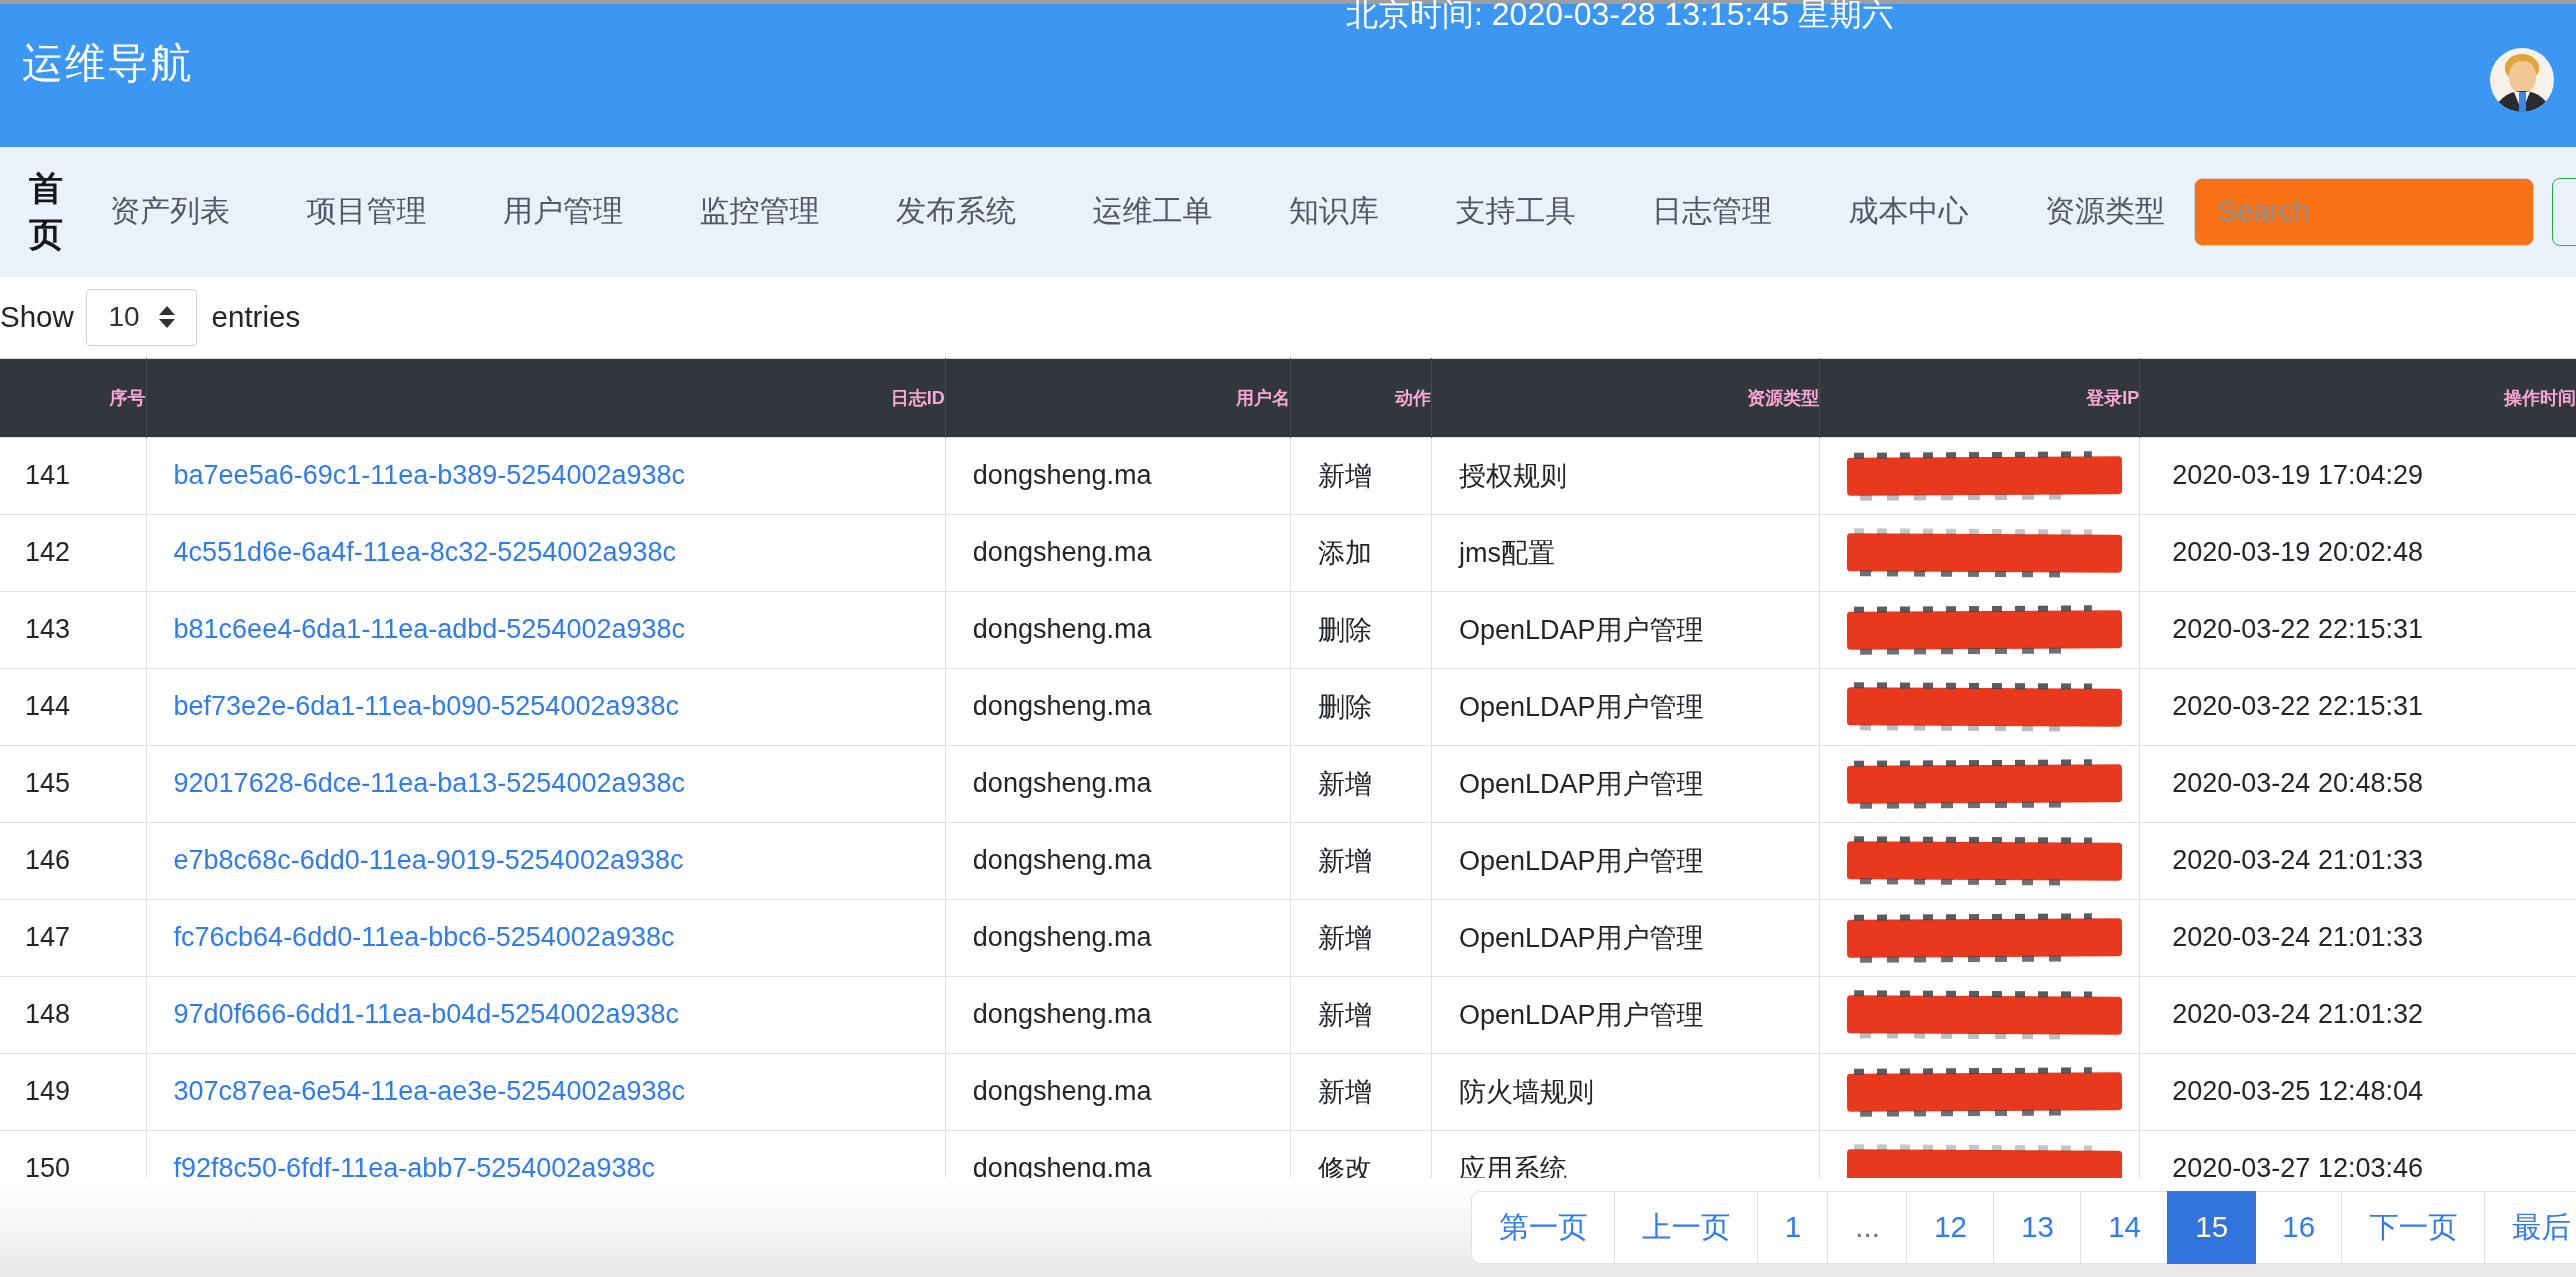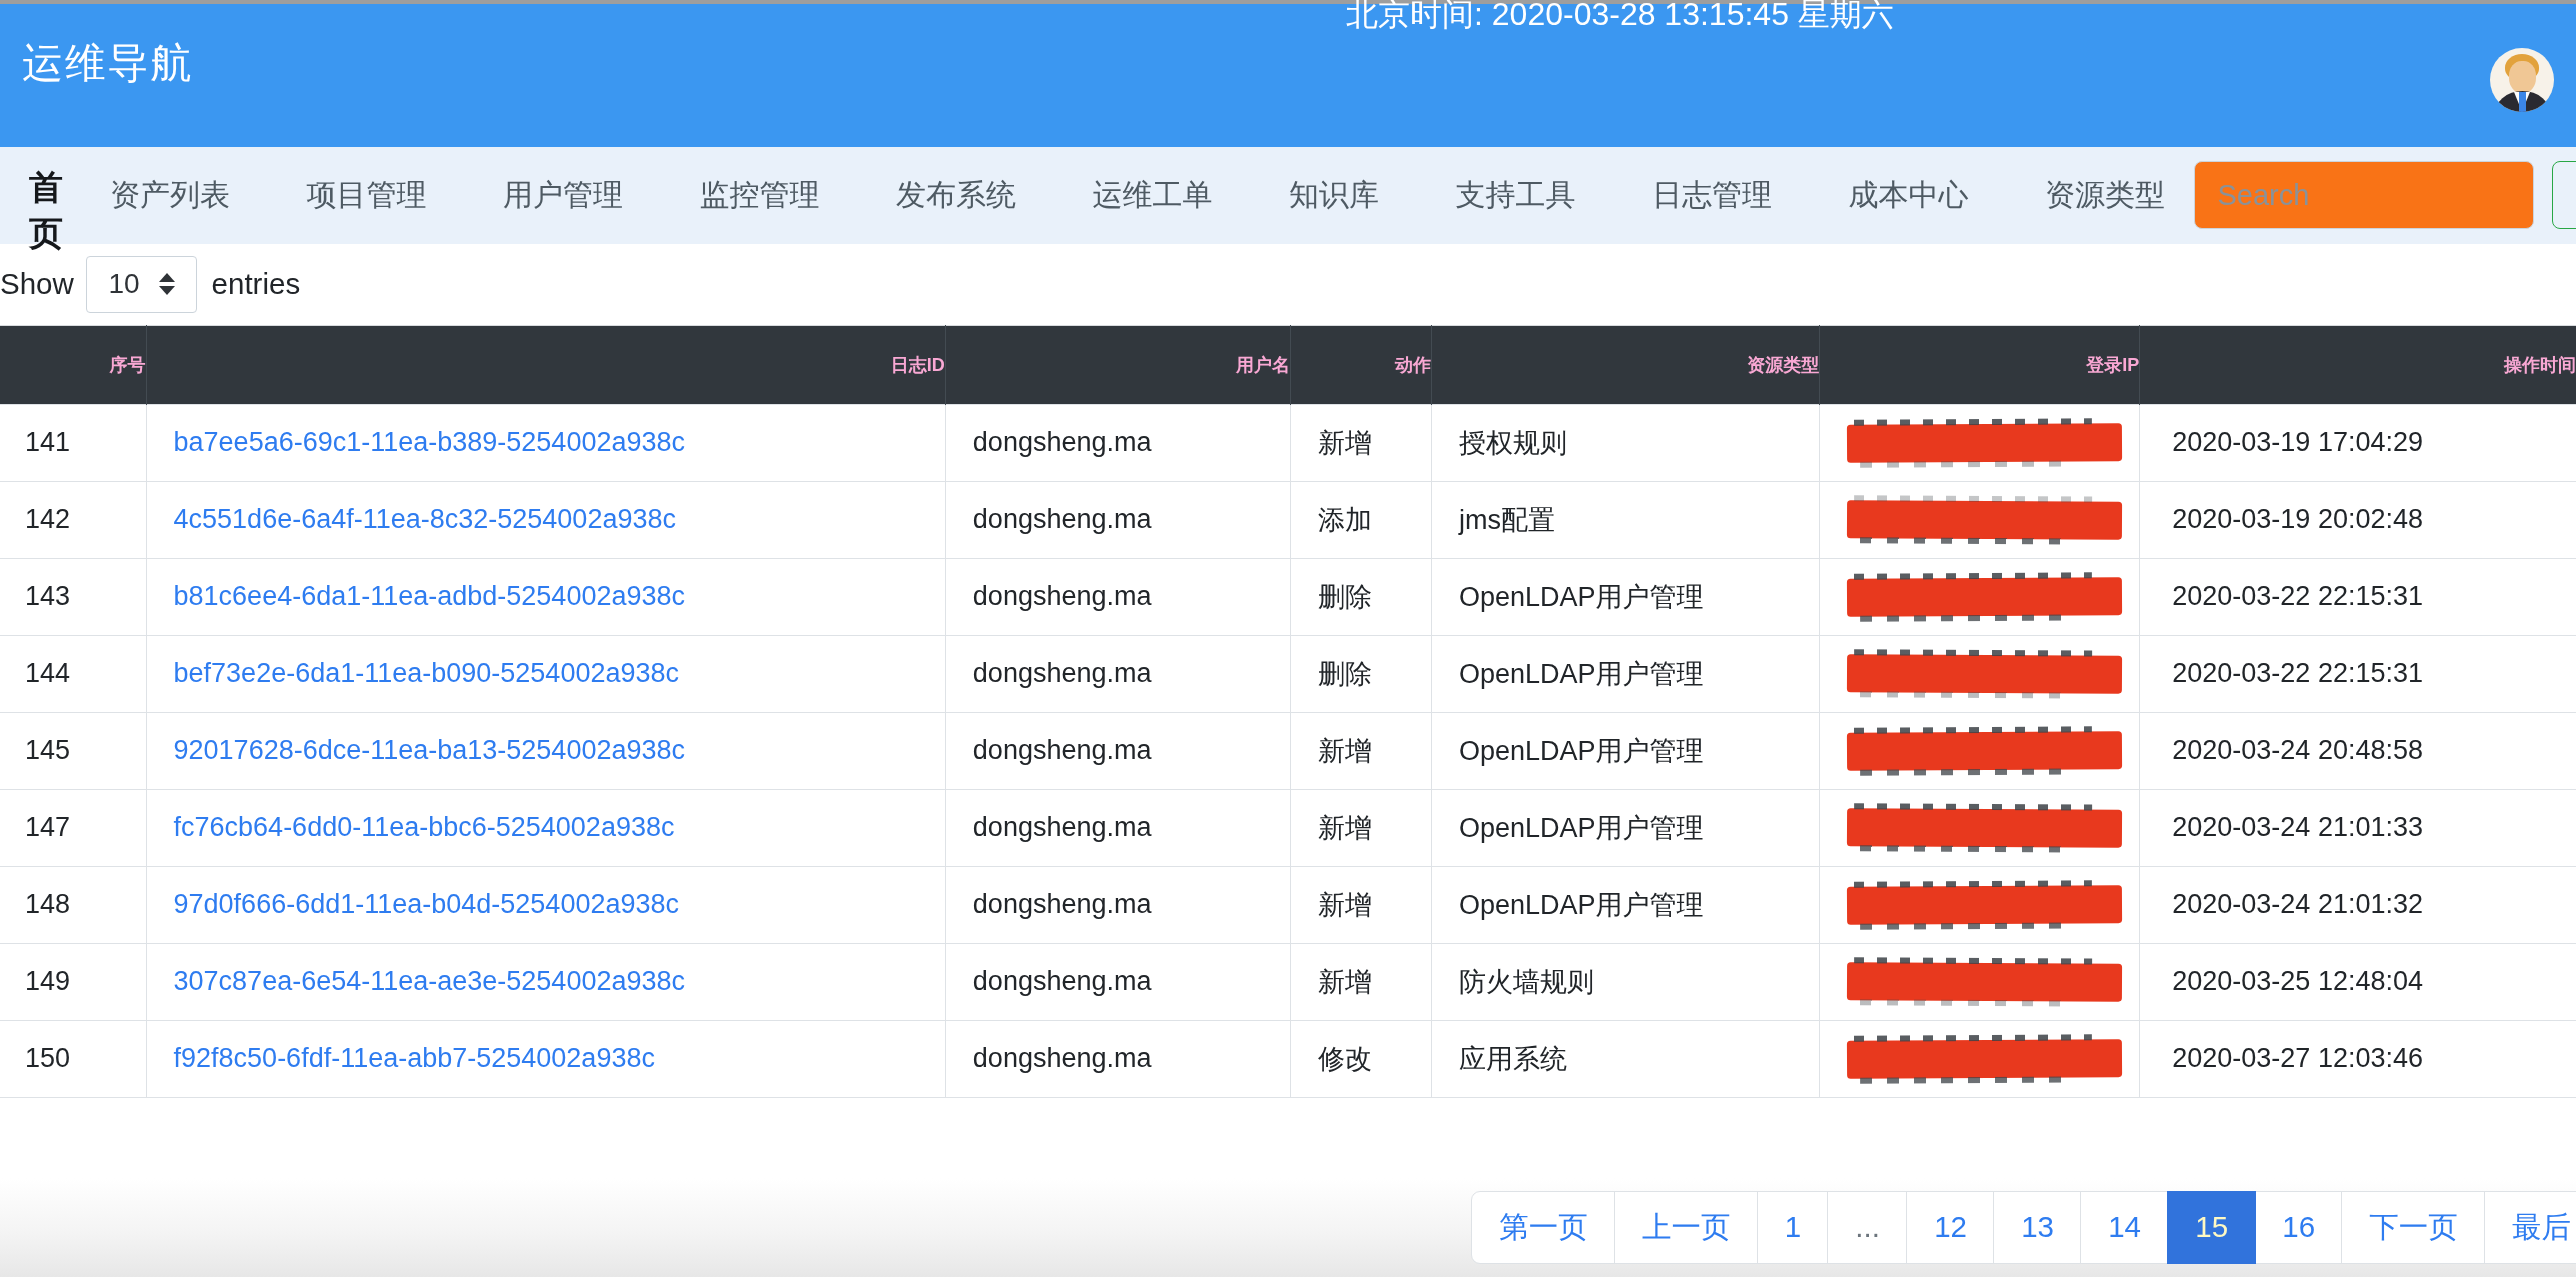--- a/index.html
+++ b/index.html
@@ -17,21 +17,21 @@
   .app-title { position:absolute; left:22px; top:32px; font-size:41px; color:#fff; letter-spacing:1.8px; }
   .clock { position:absolute; left:1346px; top:-10.7px; font-size:32px; color:#fff; white-space:nowrap; }
   .avatar { position:absolute; left:2490px; top:44px; width:64px; height:64px; border-radius:50%; background:#f7f2e9; overflow:hidden; }
   .avatar .hair { position:absolute; top:6.3px; left:15px; width:34px; height:27px; background:#e2a23c; border-radius:50% 50% 45% 45%; }
   .avatar .face { position:absolute; top:13.4px; left:19px; width:27px; height:32px; background:#f0c795; border-radius:46%; }
   .avatar .suit { position:absolute; bottom:-9px; left:3.6px; width:57px; height:30px; background:#2a2a31; border-radius:55% 55% 0 0 / 90% 90% 0 0; }
   .avatar .shirt { position:absolute; bottom:0; left:24px; width:16px; height:19.7px; background:#fdfdfd; clip-path:polygon(0 0,100% 0,50% 100%); }
   .avatar .tie { position:absolute; bottom:-1.8px; left:29px; width:7.2px; height:21.5px; background:#3b86e8; }
 
   
-  .navbar { height:97px; background:#e9f1fa; display:flex; padding:18px 29px; }
+  .navbar { height:130px; background:#e9f1fa; display:flex; align-items:center; padding:18px 29px; }
   .nav-home { font-size:34px; color:#15181b; font-weight:bold; margin-right:47px; cursor:pointer; }
   .nav-menus { display:flex; align-items:center; gap:48px; }
   .nav-item { display:flex; align-items:center; gap:12.5px; font-size:30px; color:#4e5a63; cursor:pointer; white-space:nowrap; }
   .caret-down { width:0; height:0; border-left:8px solid transparent; border-right:8px solid transparent; border-top:9.8px solid #6f7density880; border-top-color:#6f7a84; margin-top:5.4px; }
   .nav-search { margin-left:auto; display:flex; align-items:center; gap:18px; }
   .search-input { width:340px; height:68px; border:1.8px solid #ccd4db; border-radius:8px; background:#f97316; font-size:29px; padding:0 23px; color:#212529; outline:none; font-family:inherit; }
   .search-input::placeholder { color:#8a9299; }
   .search-btn { height:68px; padding:0 30px; border:1.8px solid #28a745; border-radius:8px; background:transparent; color:#28a745; font-size:29px; cursor:pointer; font-family:inherit; }
 
   
@@ -226,20 +226,29 @@
         <tr>
           <td>145</td>
           <td><a class="log-link">92017628-6dce-11ea-ba13-5254002a938c</a></td>
           <td>dongsheng.ma</td>
           <td>新增</td>
           <td>OpenLDAP用户管理</td>
           <td><span class="redact"></span></td>
           <td>2020-03-24 20:48:58</td>
         </tr>
         <tr>
+          <td>146</td>
+          <td><a class="log-link">e7b8c68c-6dd0-11ea-9019-5254002a938c</a></td>
+          <td>dongsheng.ma</td>
+          <td>新增</td>
+          <td>OpenLDAP用户管理</td>
+          <td><span class="redact"></span></td>
+          <td>2020-03-24 21:01:33</td>
+        </tr>
+        <tr>
           <td>147</td>
           <td><a class="log-link">fc76cb64-6dd0-11ea-bbc6-5254002a938c</a></td>
           <td>dongsheng.ma</td>
           <td>新增</td>
           <td>OpenLDAP用户管理</td>
           <td><span class="redact"></span></td>
           <td>2020-03-24 21:01:33</td>
         </tr>
         <tr>
           <td>148</td>

